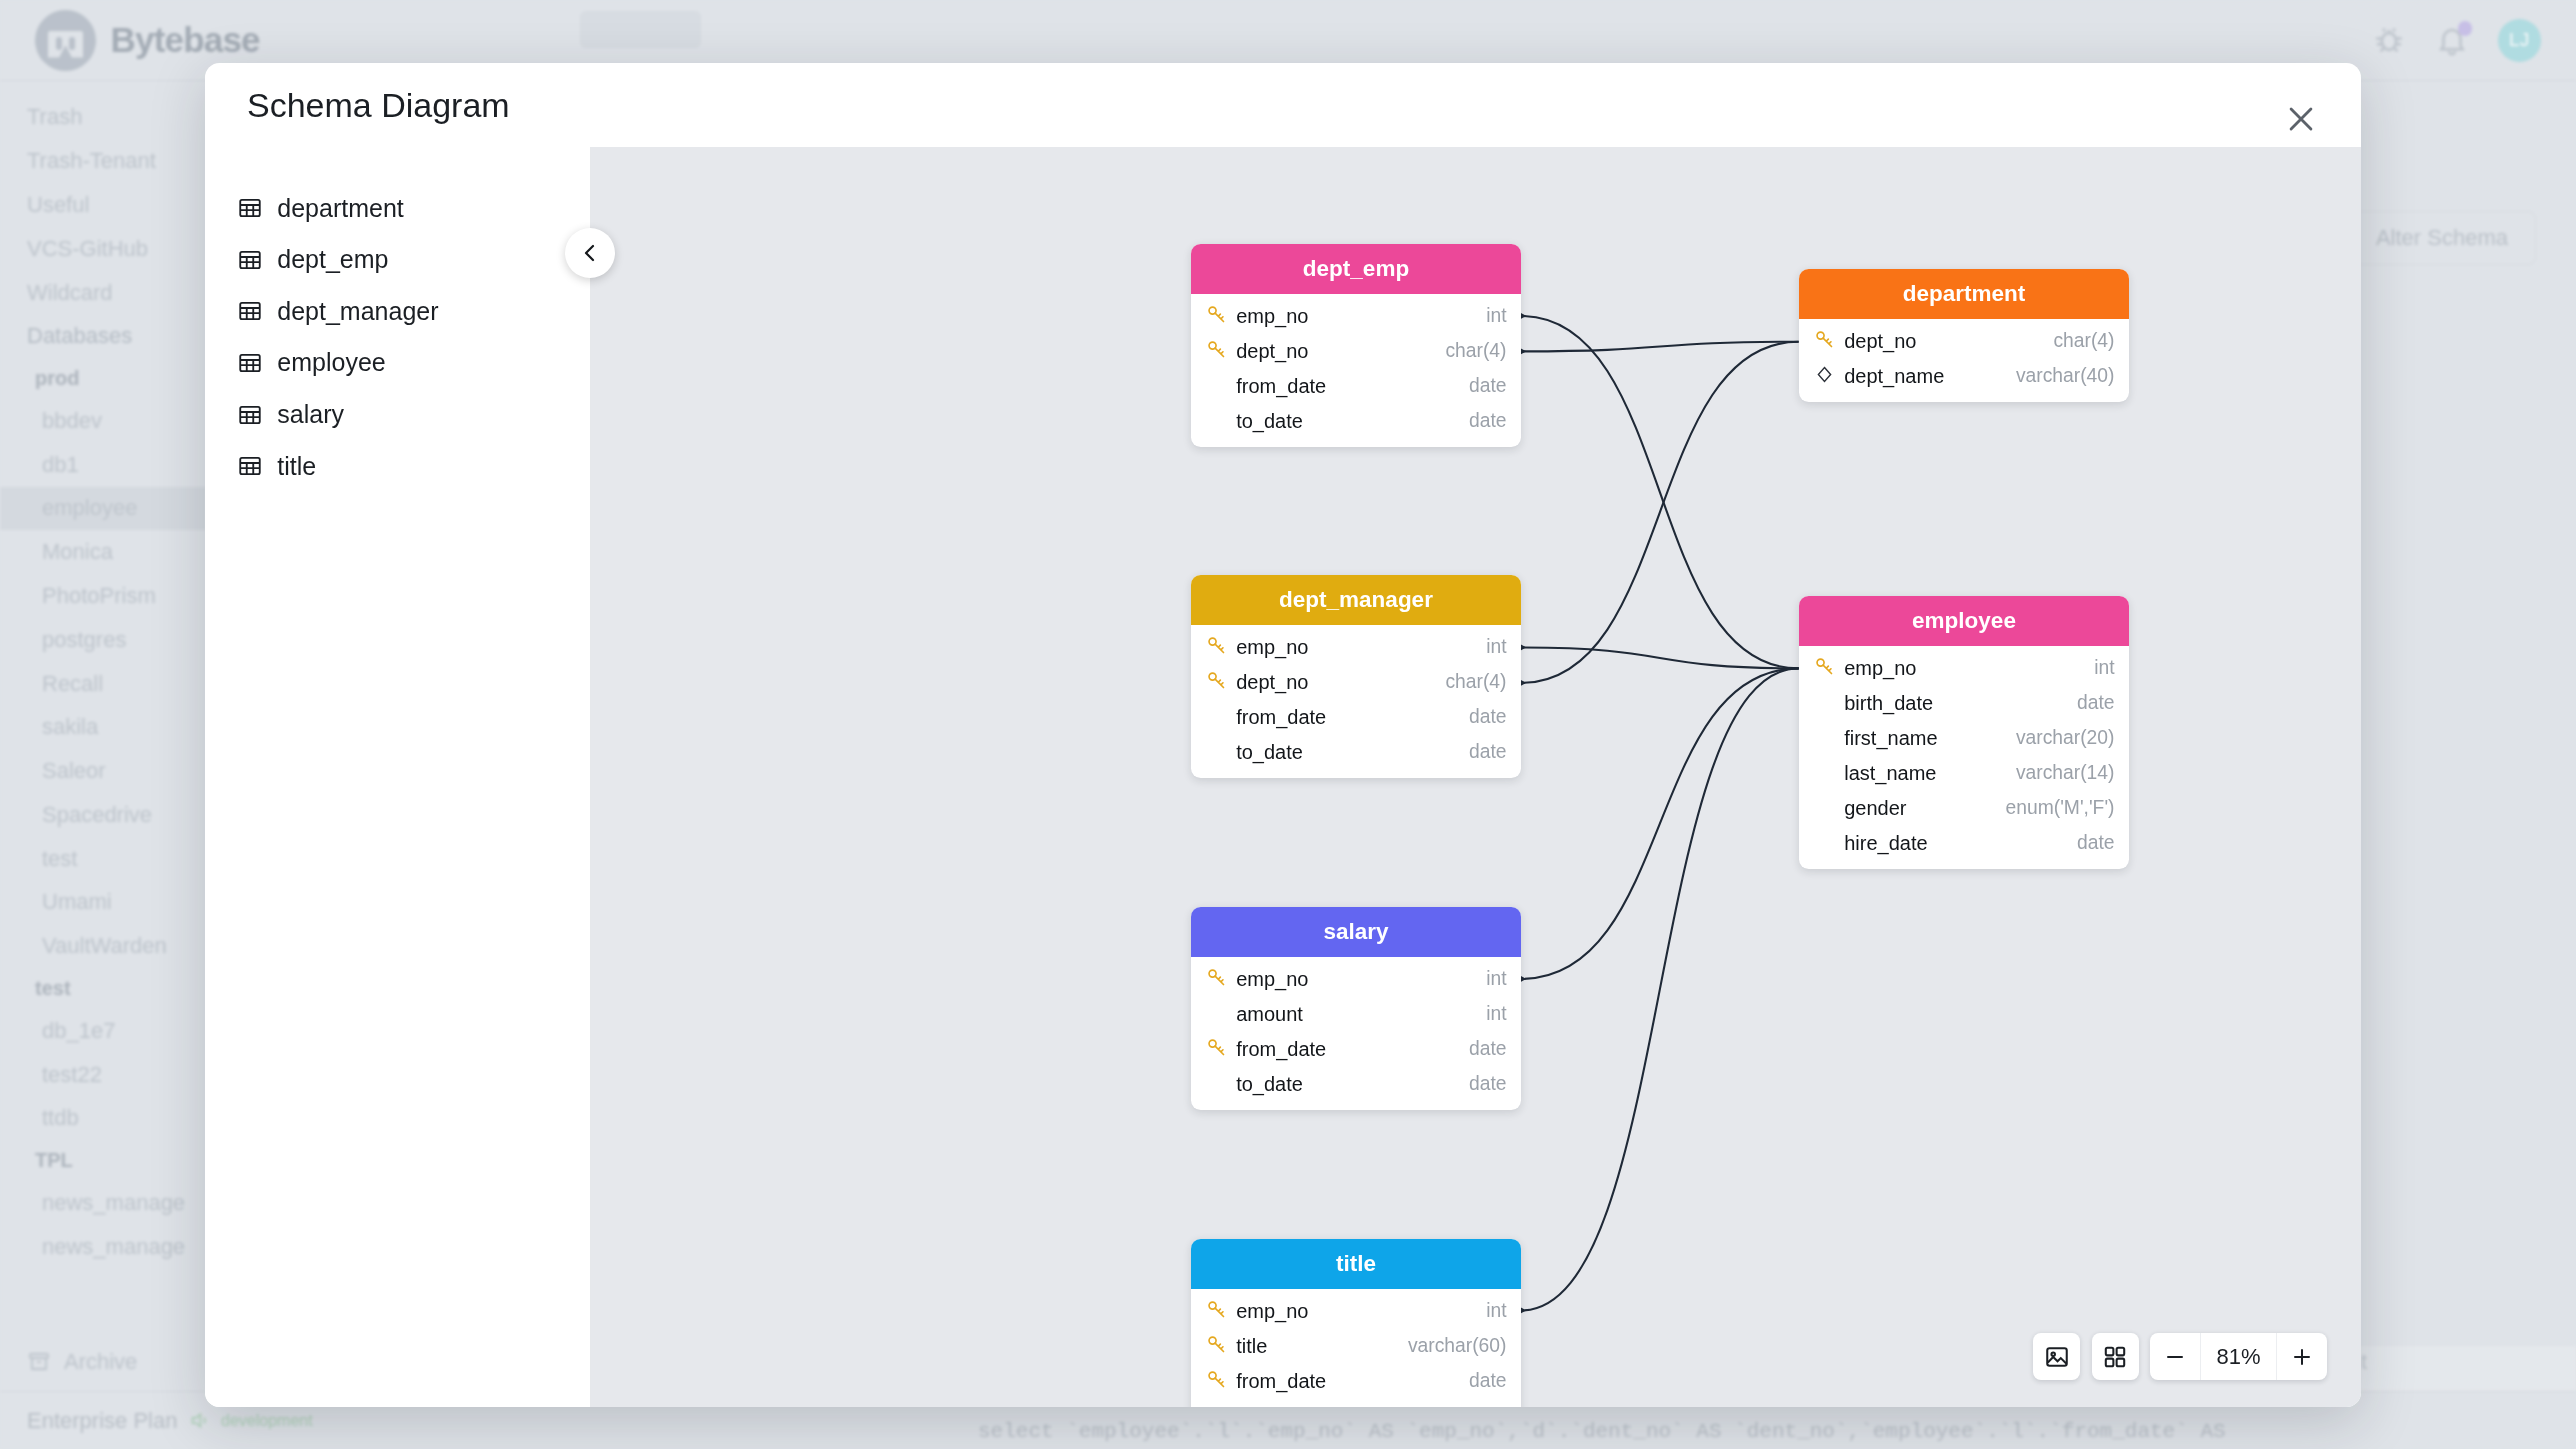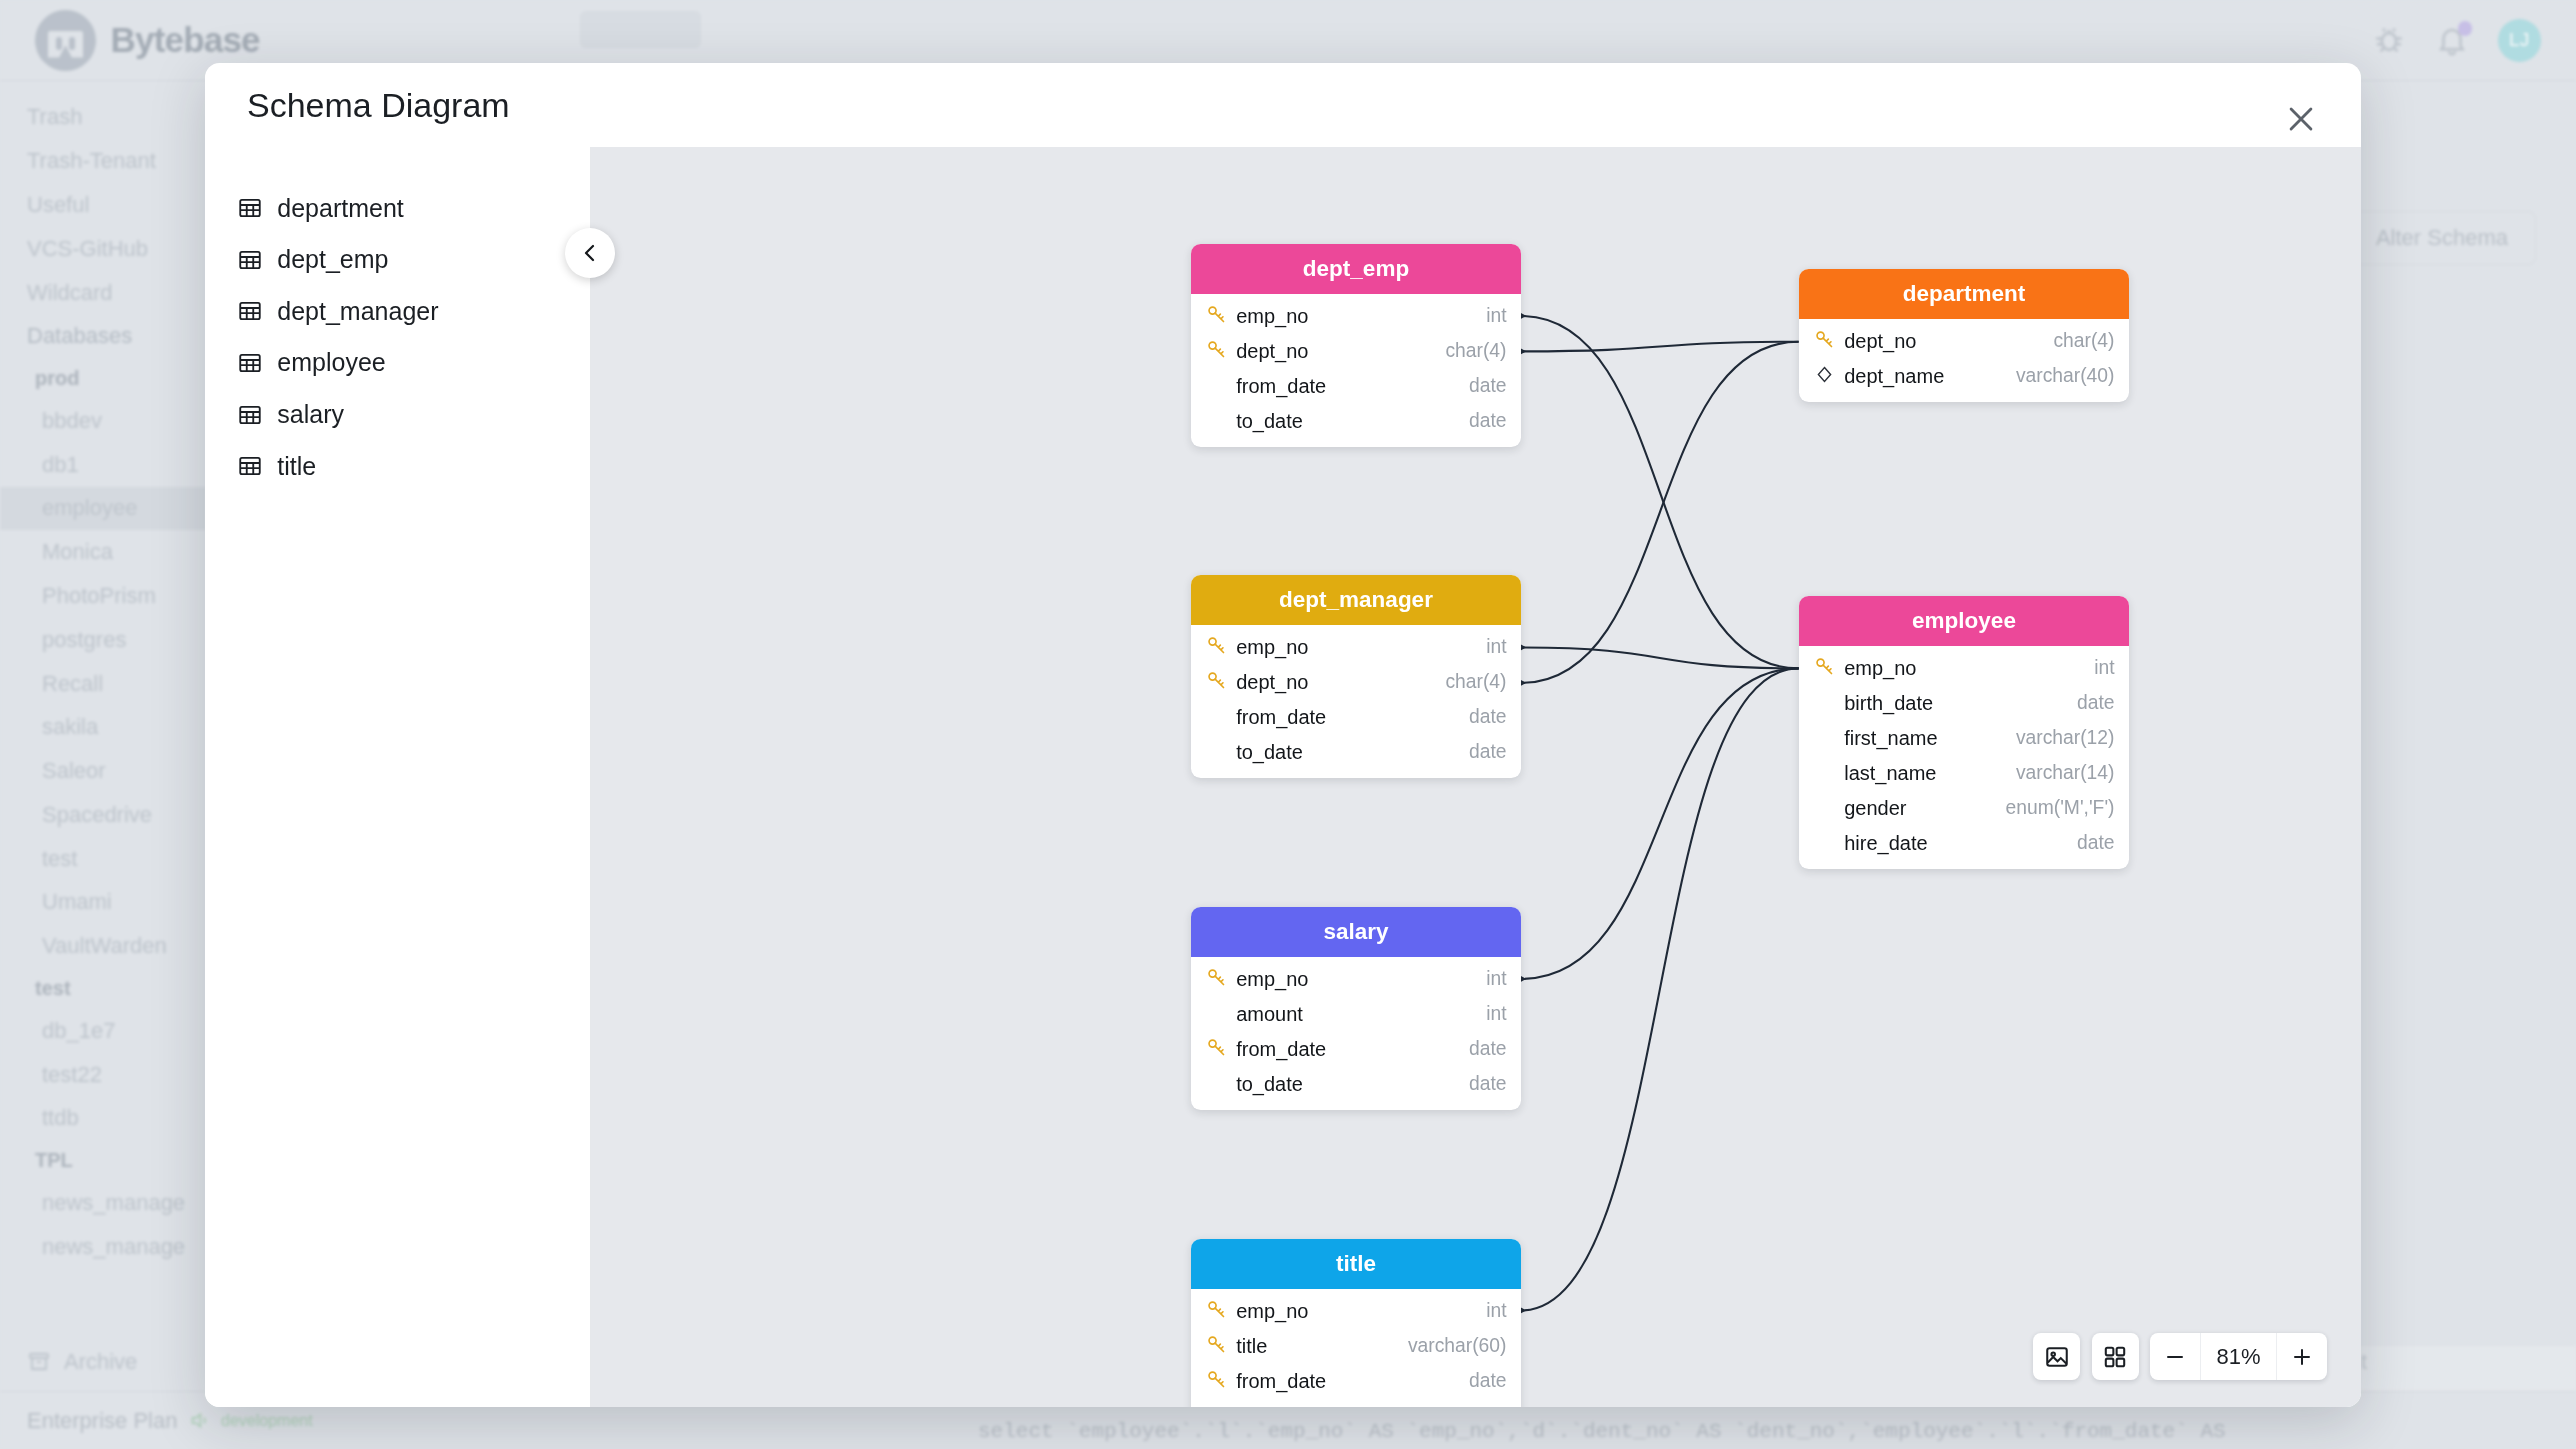--- a/index.html
+++ b/index.html
@@ -472,21 +472,21 @@
                 <span class="row-type">int</span>
               </div>
               <div class="node-row">
                 <span class="row-key"></span>
                 <span class="row-name">birth_date</span>
                 <span class="row-type">date</span>
               </div>
               <div class="node-row">
                 <span class="row-key"></span>
                 <span class="row-name">first_name</span>
-                <span class="row-type">varchar(12)</span>
+                <span class="row-type">varchar(20)</span>
               </div>
               <div class="node-row">
                 <span class="row-key"></span>
                 <span class="row-name">last_name</span>
                 <span class="row-type">varchar(14)</span>
               </div>
               <div class="node-row">
                 <span class="row-key"></span>
                 <span class="row-name">gender</span>
                 <span class="row-type">enum('M','F')</span>

